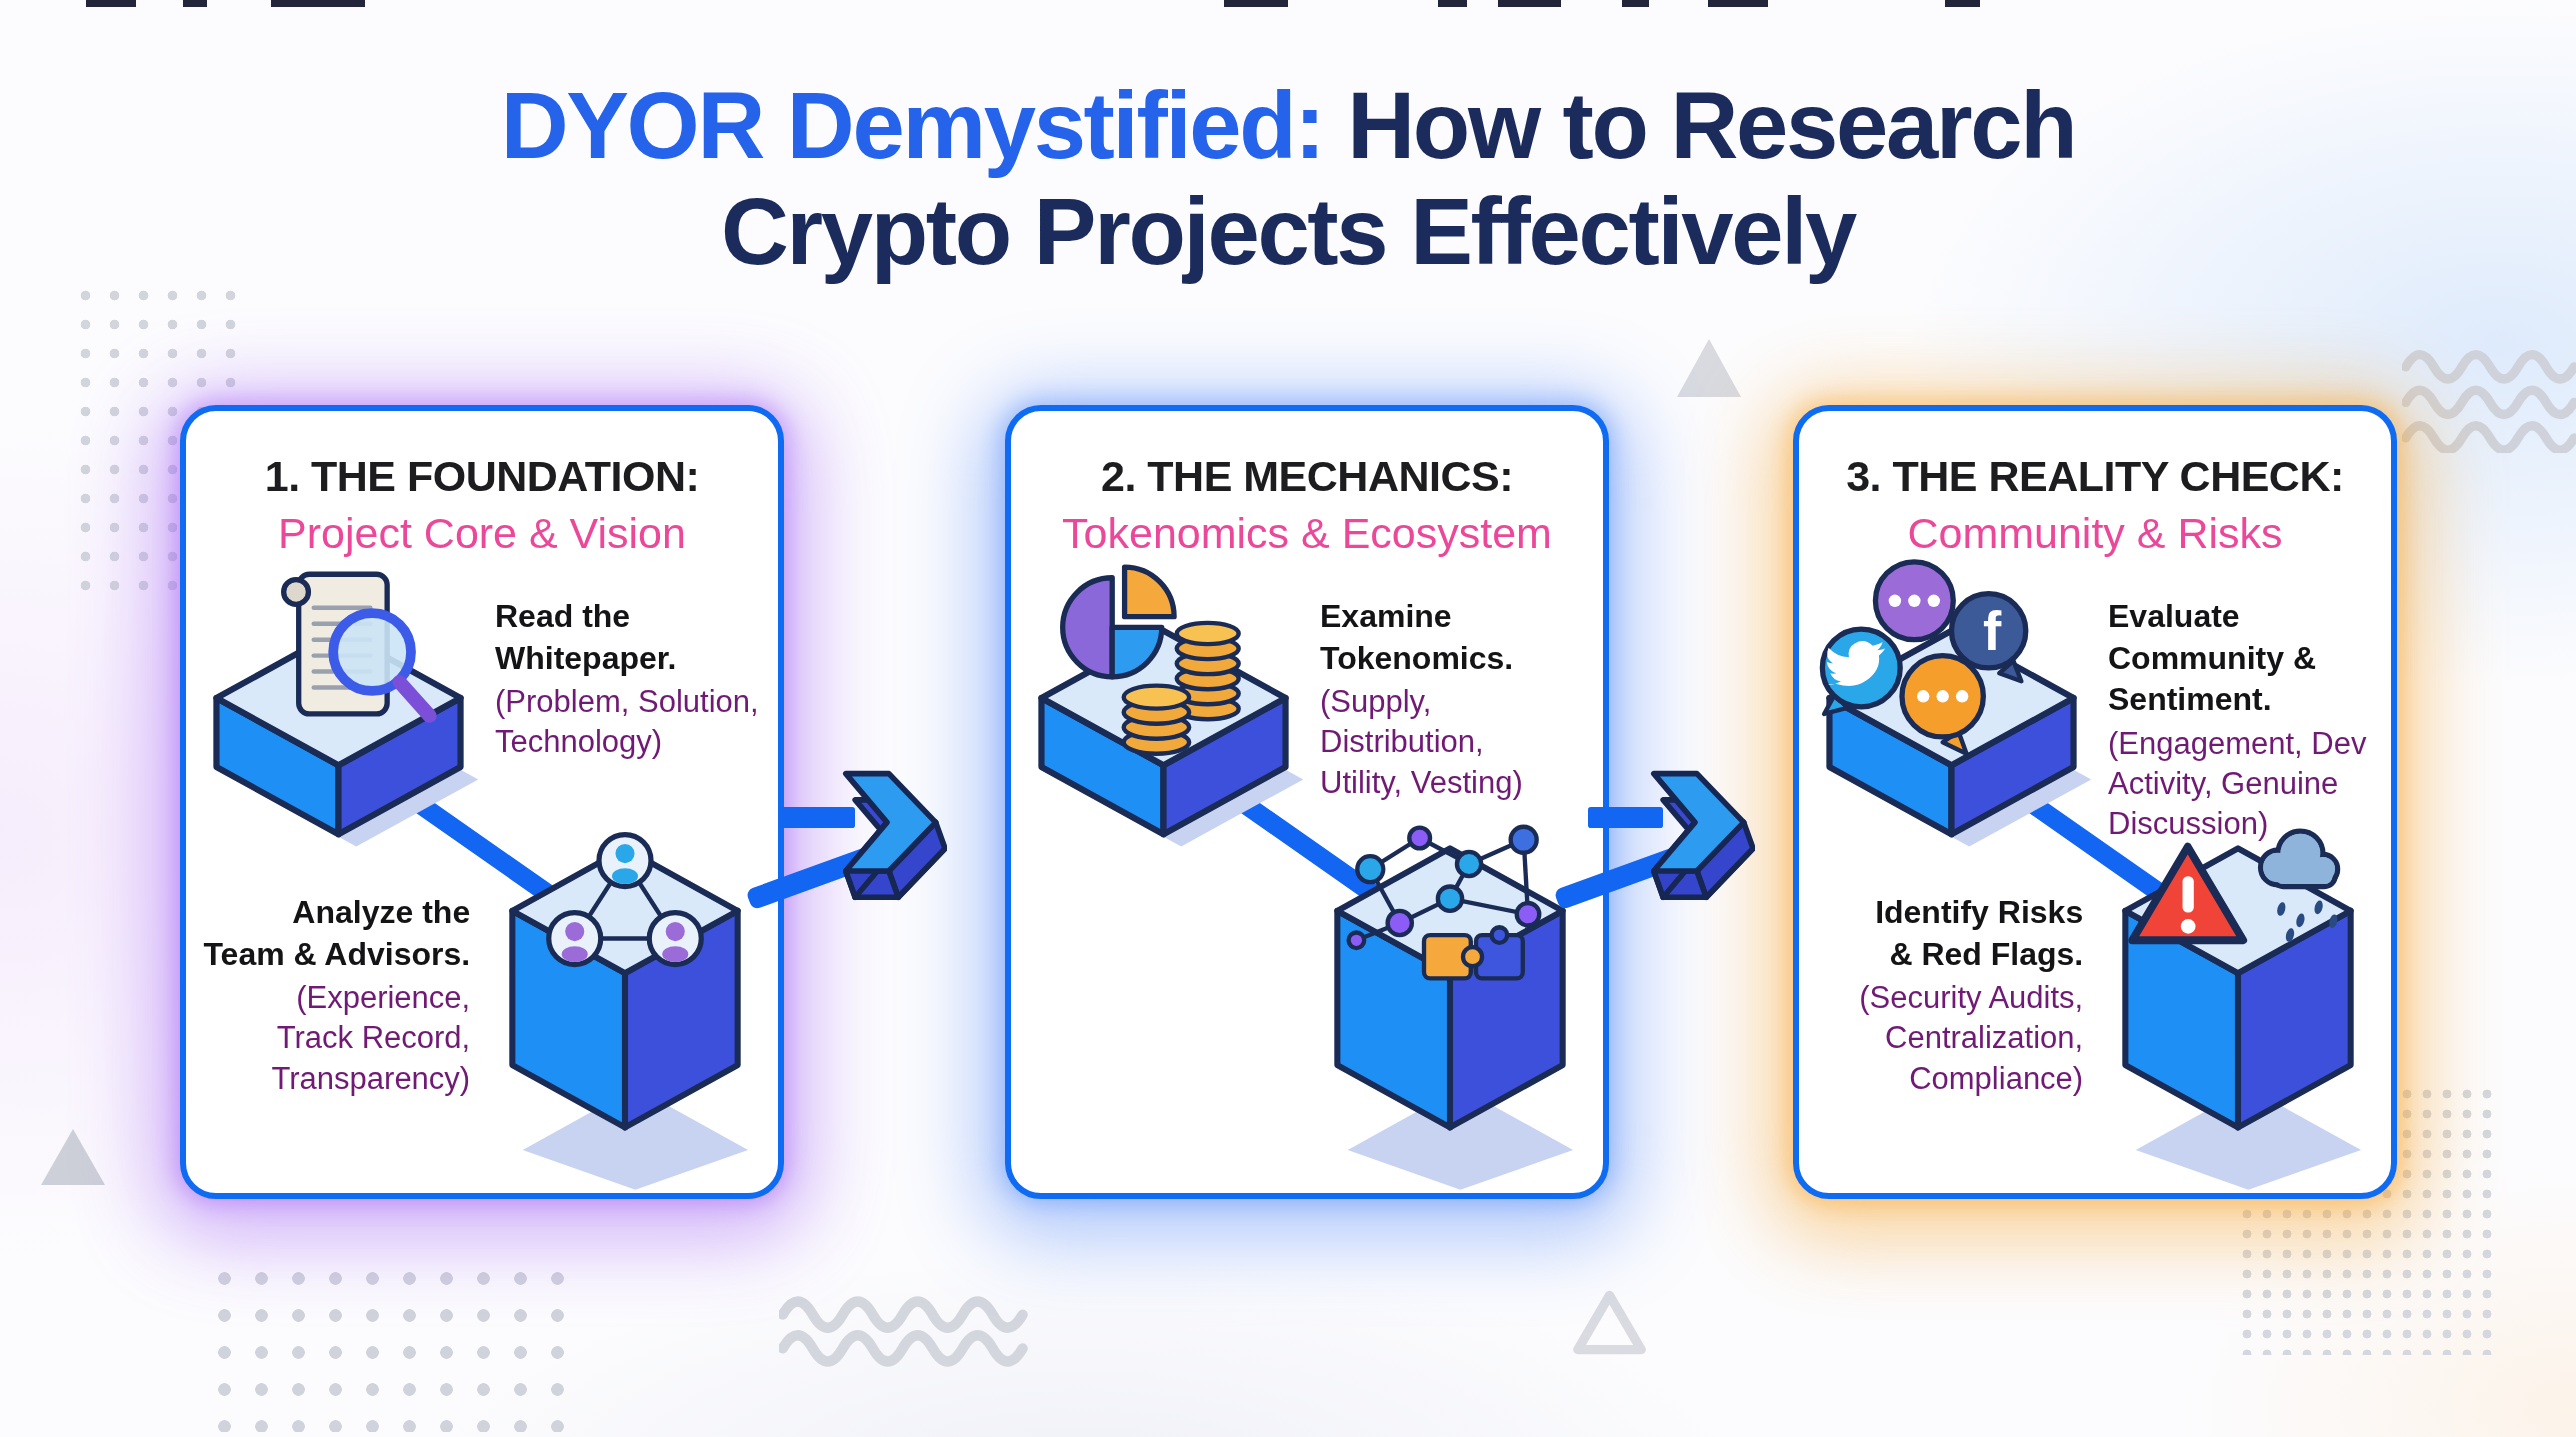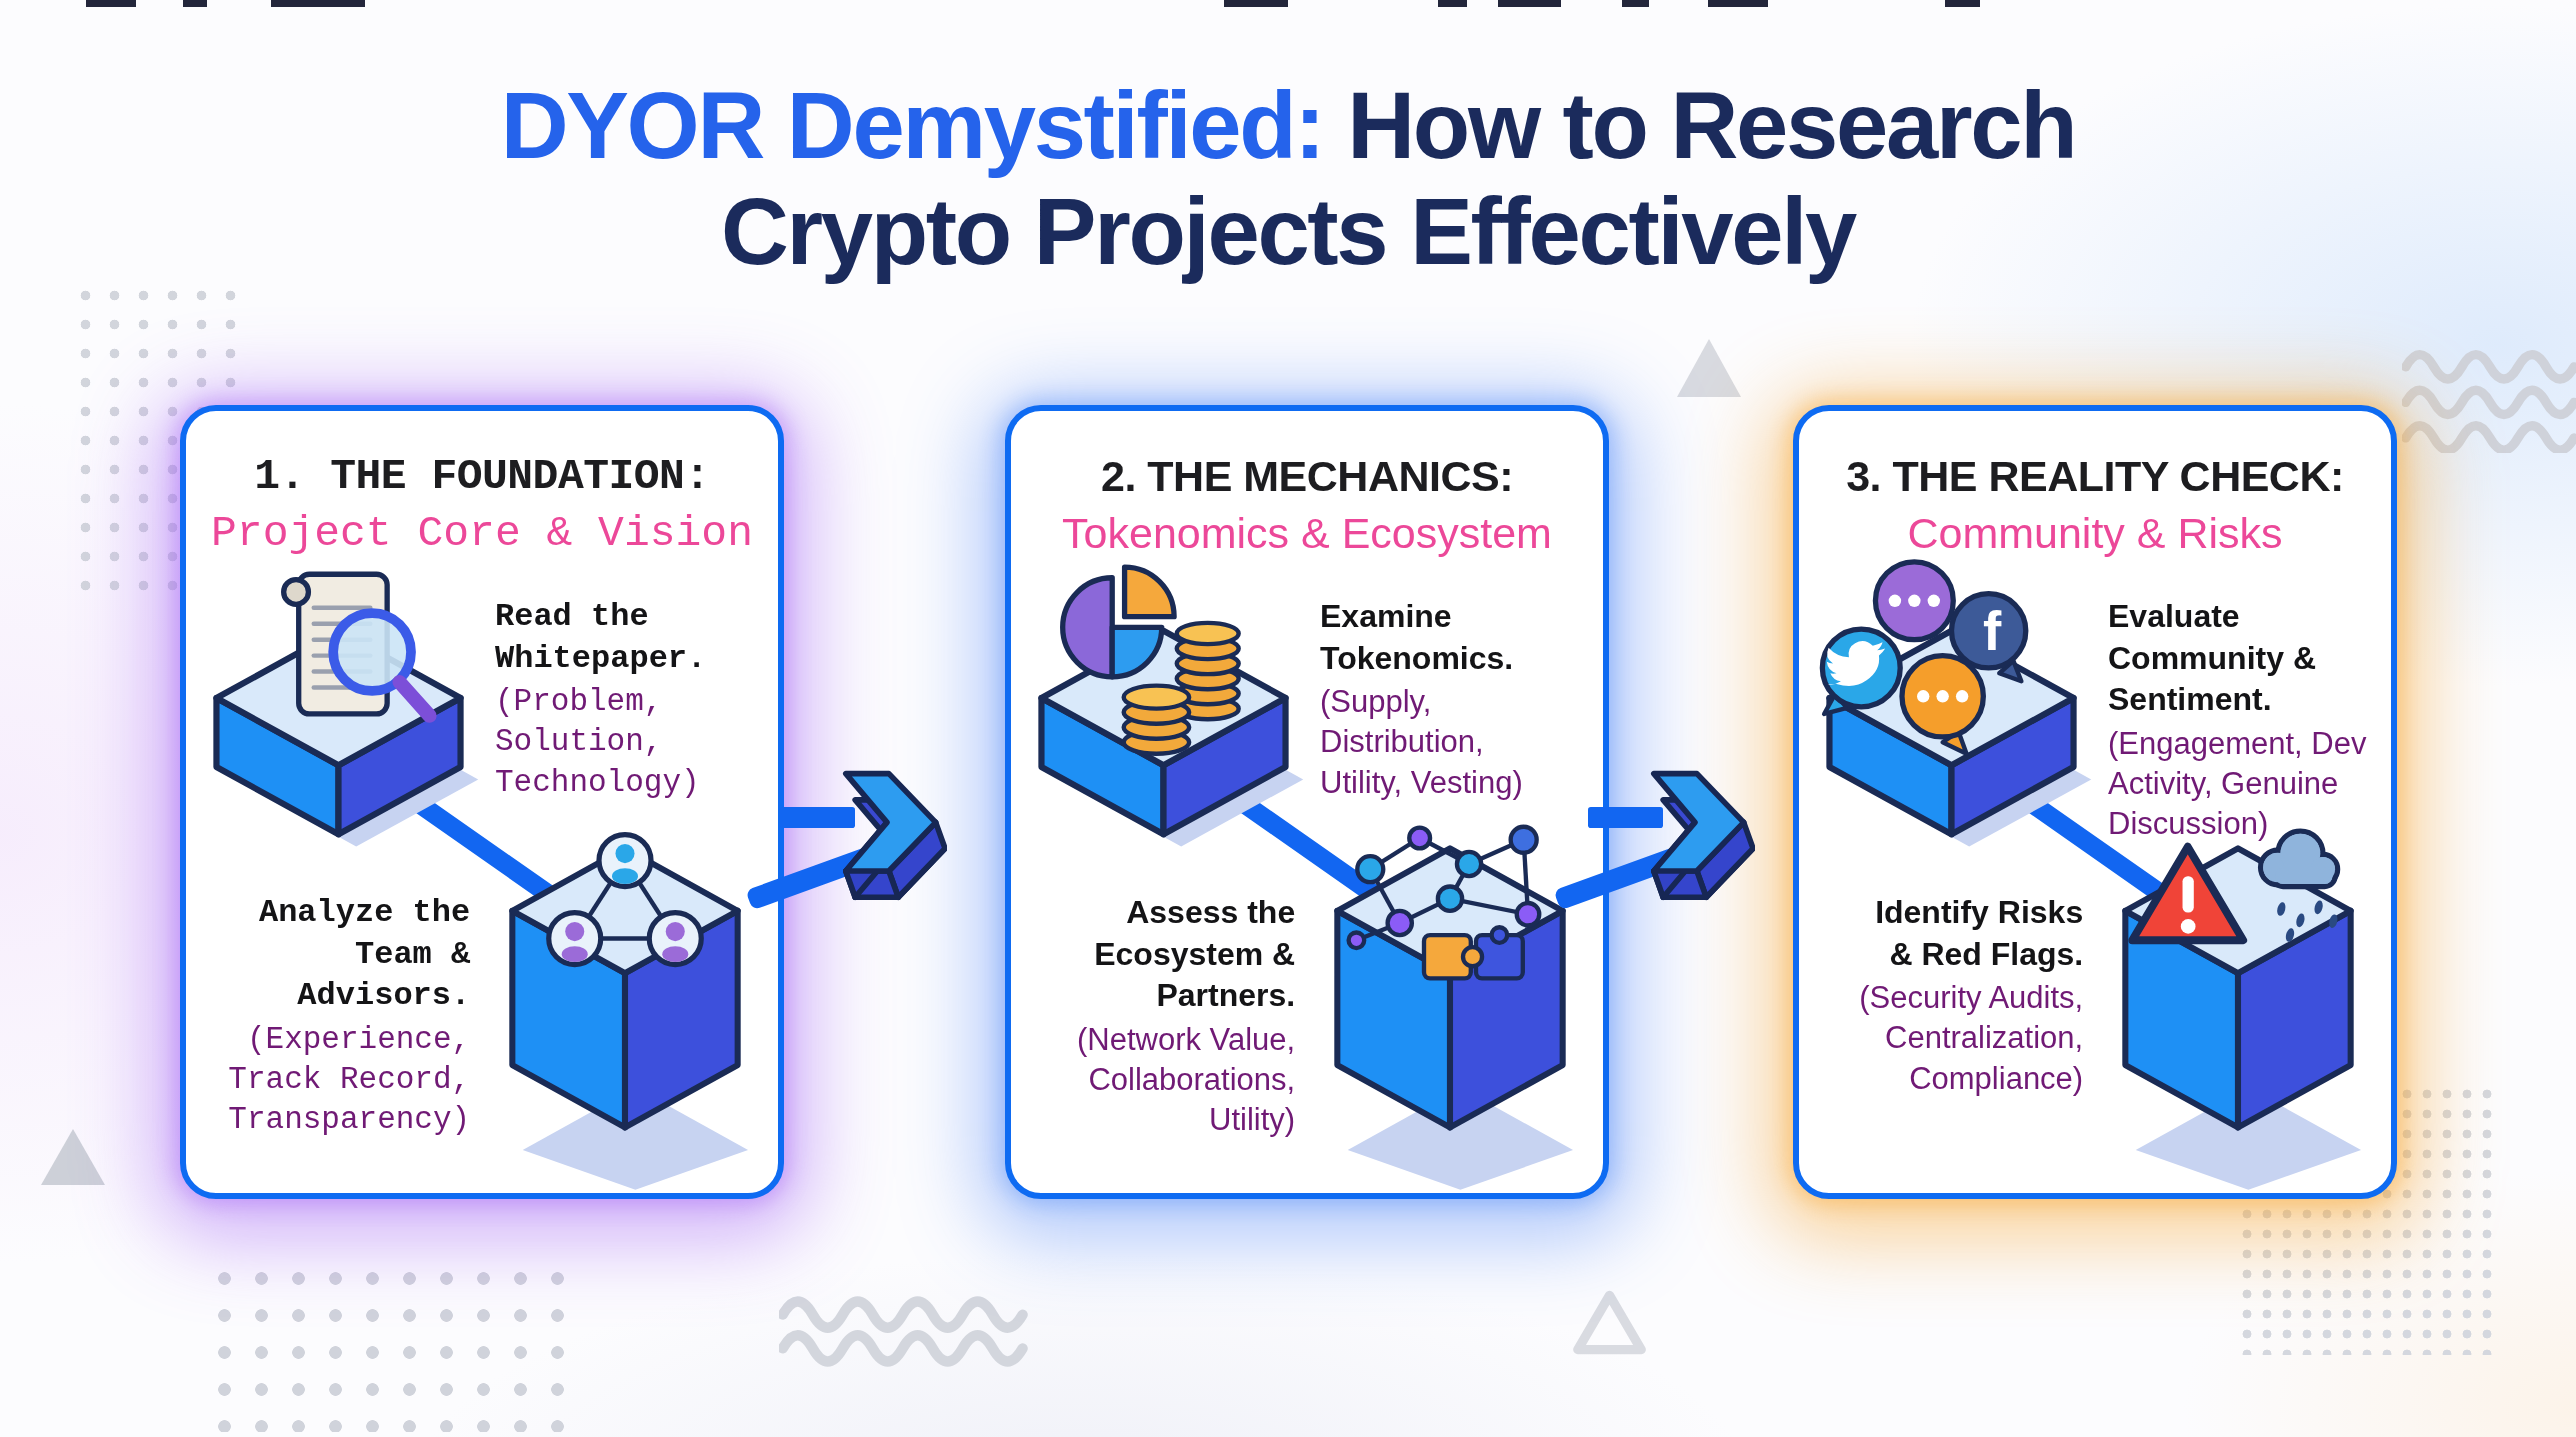--- a/index.html
+++ b/index.html
@@ -29,21 +29,21 @@
   #dots-br{left:2237px;top:1084px;width:264px;height:271px;
     background-image:radial-gradient(circle,#D4D7DE 4.2px,transparent 4.7px);background-size:20px 20px;}
   .tri-fill{position:absolute;width:0;height:0;z-index:0;}
   #tri-bl{left:41px;top:1129px;border-left:32px solid transparent;border-right:32px solid transparent;border-bottom:56px solid #CDD0D8;}
   #tri-tc{left:1677px;top:339px;border-left:32px solid transparent;border-right:32px solid transparent;border-bottom:58px solid #D8DAE0;}
   .deco-svg{position:absolute;z-index:0;}
 
   
   .card{position:absolute;top:405px;width:604px;height:794px;box-sizing:border-box;
     background:#FFFFFF;border:6.6px solid #0E6BF2;border-radius:36px;z-index:2;}
-  .card1{left:180px;box-shadow:0 0 20.6px 5.6px rgba(158,88,245,.35),0 15px 79px 26px rgba(158,88,245,.45);font-family:Liberation Mono, monospace;}
+  .card1{left:180px;box-shadow:0 0 20.6px 5.6px rgba(158,88,245,.35),0 15px 79px 26px rgba(158,88,245,.45);}
   .card2{left:988px;box-shadow:0 0 20.6px 5.6px rgba(66,126,248,.32),0 15px 79px 26px rgba(66,126,248,.40);margin-left:17px;}
   .card3{left:1793px;box-shadow:0 0 20.6px 5.6px rgba(247,166,48,.40),0 15px 79px 26px rgba(247,166,48,.48);}
   .card-head{position:absolute;top:41px;left:0;right:0;text-align:center;color:#1D1D20;}
   .card-head .h1{font-size:43px;font-weight:bold;letter-spacing:-0.5px;}
   .card-head .h2{font-size:43px;font-weight:normal;margin-top:7.5px;color:#ec4899;}
   .item-text{position:absolute;color:#141416;}
   .it-bold{font-size:32px;font-weight:bold;line-height:1.3;white-space:pre-line;}
   .it-detail{font-size:31px;font-weight:normal;line-height:1.3;white-space:pre-line;margin-top:2.8px;color:#701a75;}
   .t1{left:309px;top:185px;width:281px;text-align:left;}
   .t2{left:11.2px;top:481px;width:273px;text-align:right;}
@@ -206,28 +206,20 @@
     </g>
   </svg>
 
   <div class="item-text t1">
     <div class="it-bold">Examine
 Tokenomics.</div>
     <div class="it-detail">(Supply, Distribution,
 Utility, Vesting)</div>
   </div>
 
-  <div class="item-text t2">
-    <div class="it-bold">Assess the
-Ecosystem &amp;
-Partners.</div>
-    <div class="it-detail">(Network Value,
-Collaborations,
-Utility)</div>
-  </div>
 
   <svg class="icon2" viewBox="0 0 300 440">
     <path d="M162,318 L292,390 L162,436 L32,390 Z" fill="#C7D3F1"></path>
     <g stroke="#1A2B55" stroke-width="7" stroke-linejoin="round">
       <path d="M20,114 L150,186 L150,364 L20,292 Z" fill="#1E90F5"></path>
       <path d="M150,186 L280,114 L280,292 L150,364 Z" fill="#3D50DC"></path>
       <path d="M150,42 L280,114 L150,186 L20,114 Z" fill="#D9E9FA"></path>
     </g>
     <g stroke="#1A2B55" stroke-width="5">
       <line x1="58" y1="66" x2="115" y2="30"></line>

